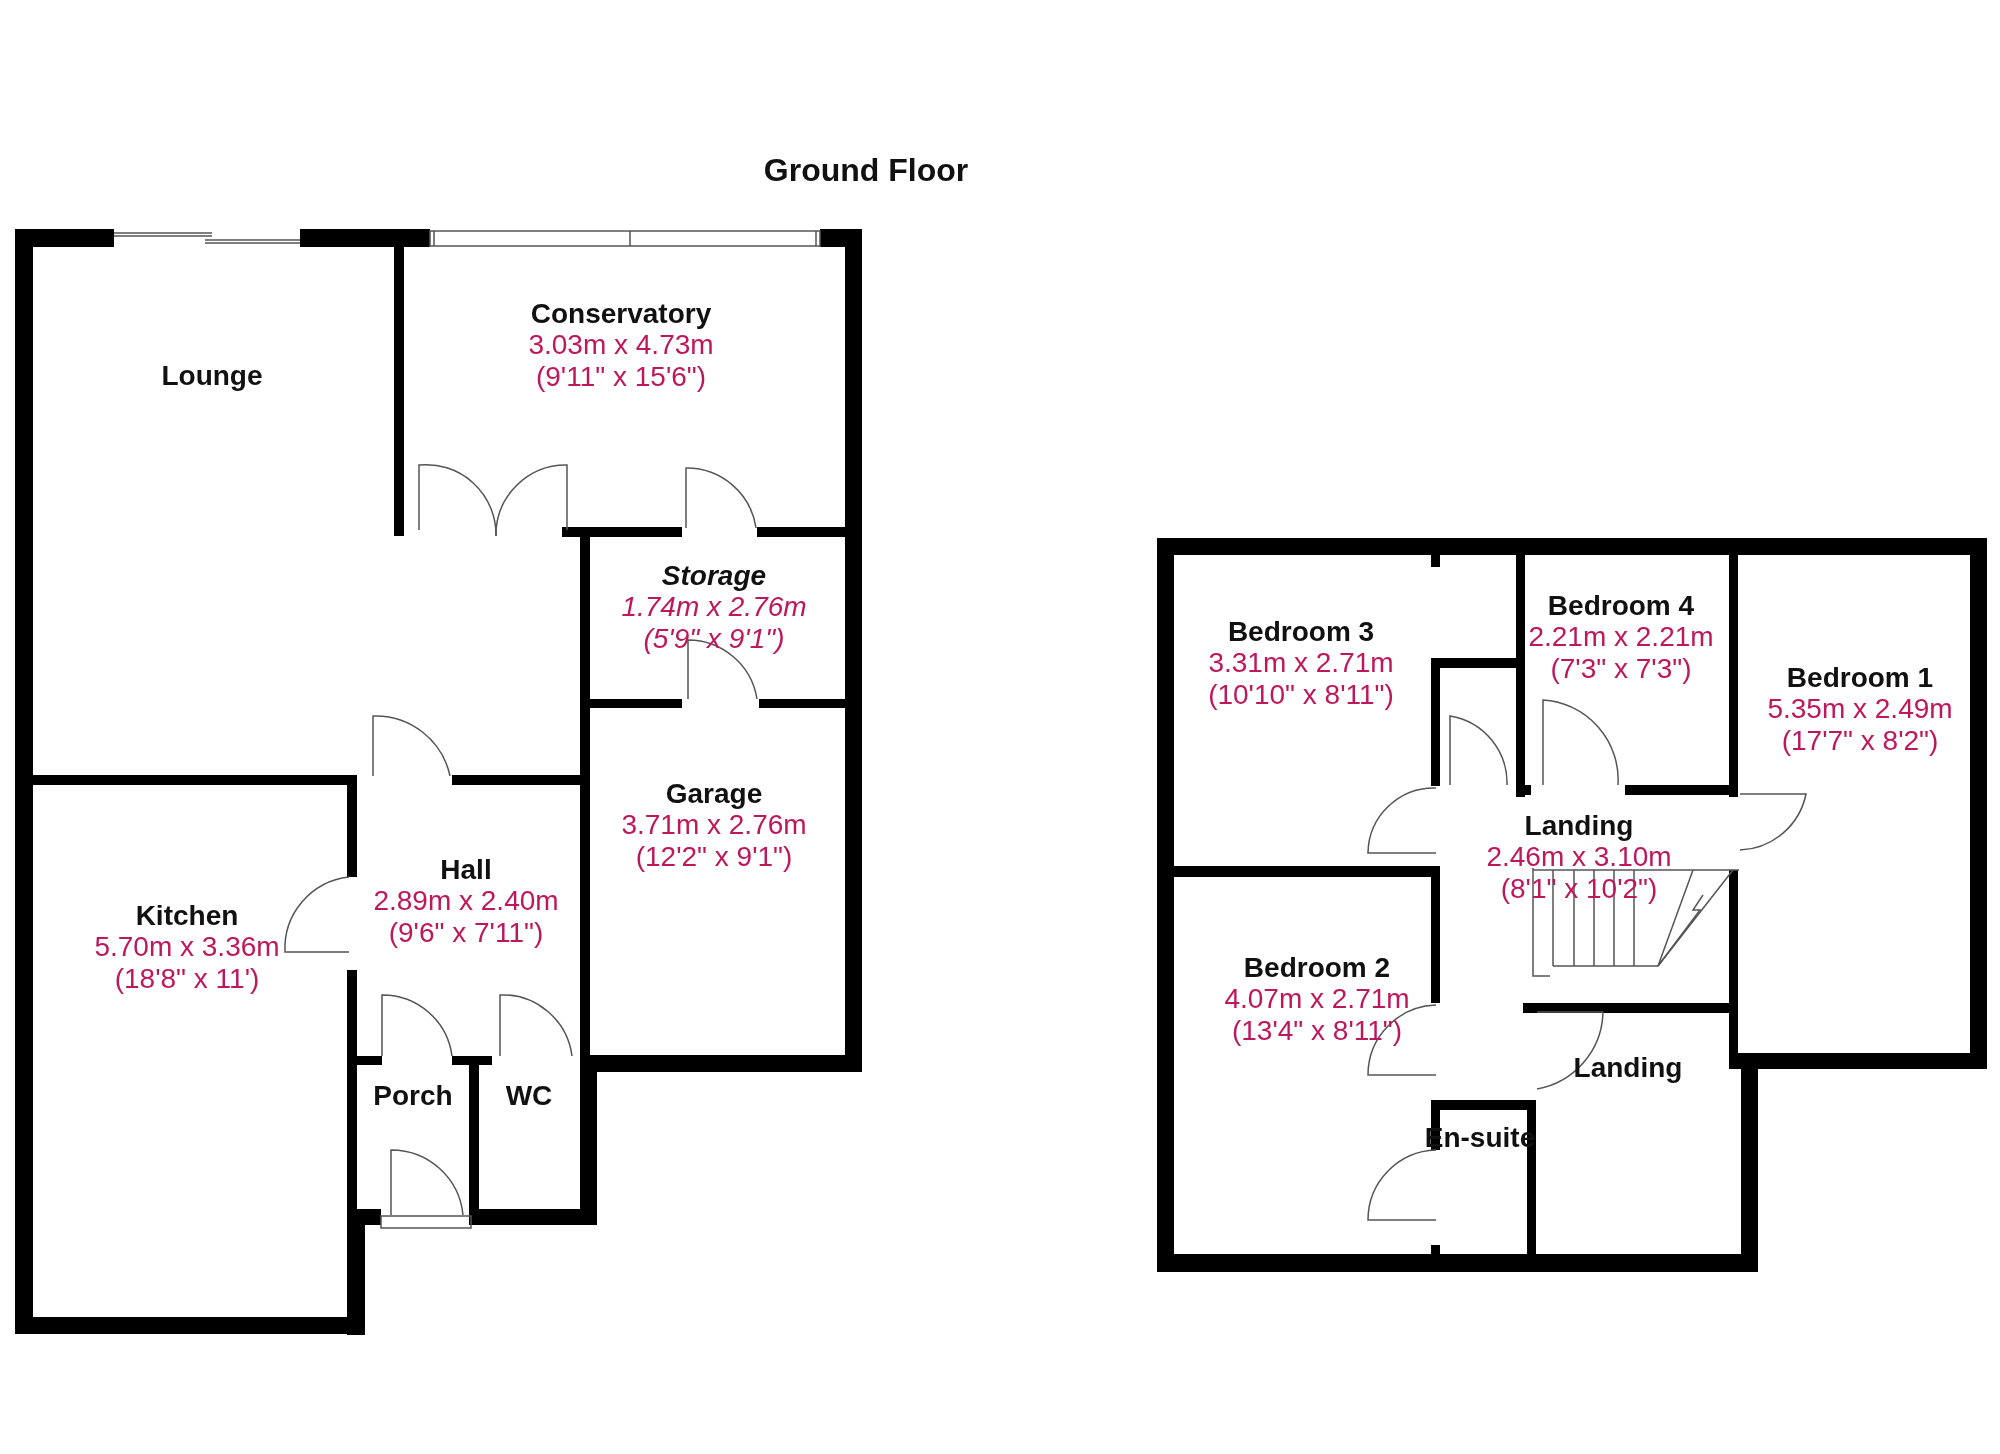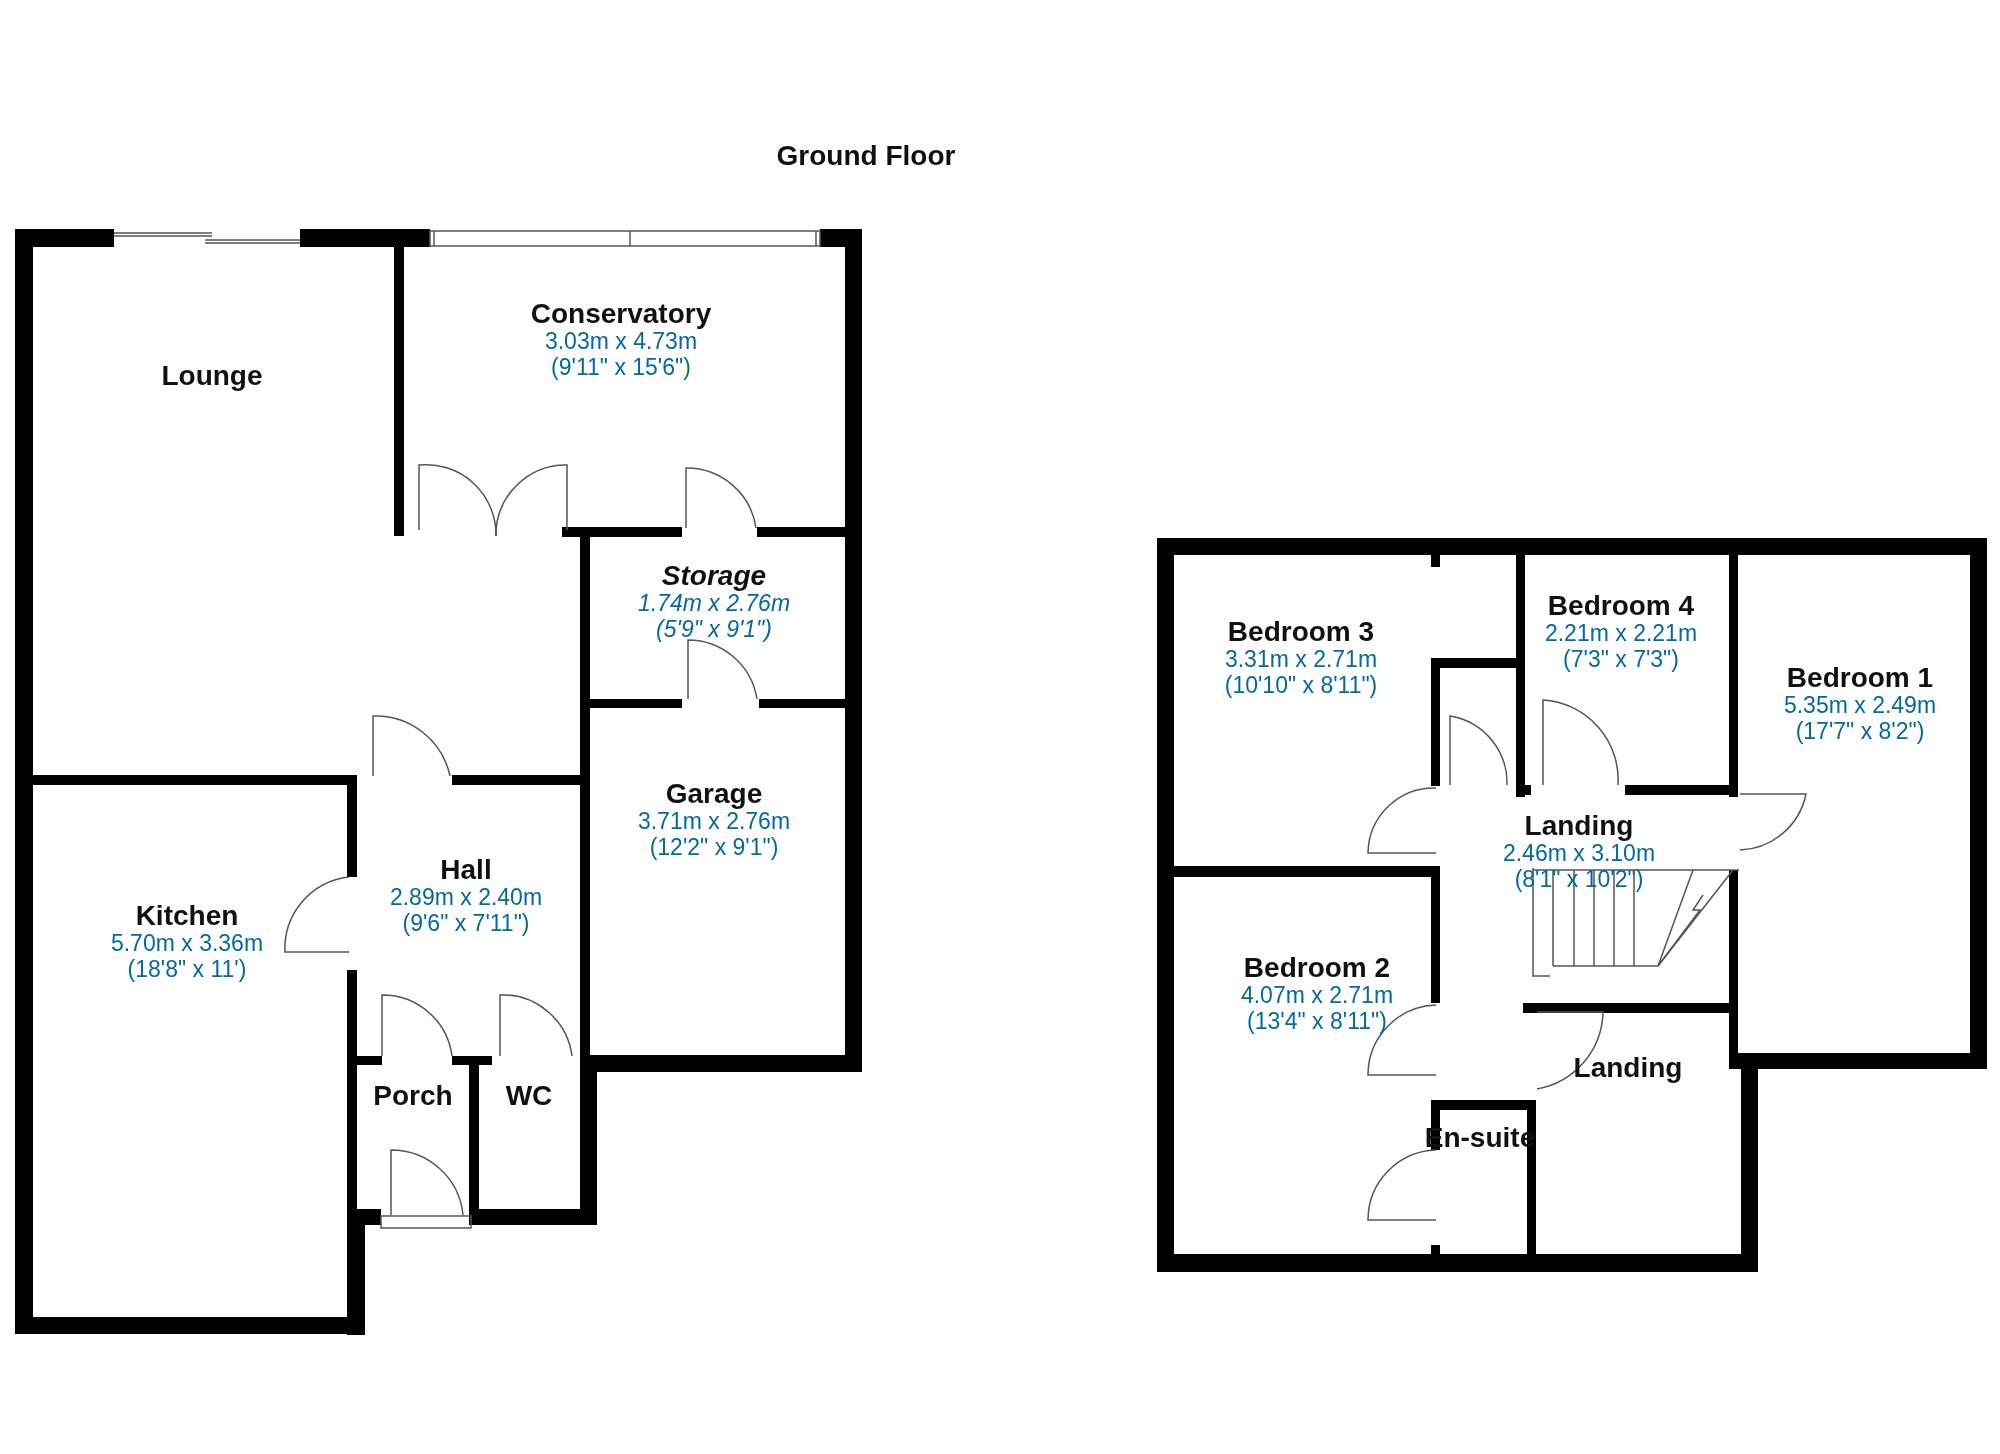--- a/index.html
+++ b/index.html
@@ -1,21 +1,21 @@
 <!DOCTYPE html>
 <html><head>
 <meta charset="utf-8">
 <style>
   html, body { margin:0; padding:0; background:#ffffff; }
   body { width:2000px; height:1454px; position:relative; overflow:hidden; font-family:"Liberation Sans", sans-serif; color:#111; }
   .w { position:absolute; background:#000; }
-  .title { position:absolute; left:0; width:1732px; top:140px; text-align:center; font-weight:bold; font-size:28px; }
+  .title { position:absolute; left:0; width:1732px; top:152px; text-align:center; font-weight:bold; font-size:32px; }
   .room { position:absolute; text-align:center; line-height:1.12; transform:translateX(-50%); white-space:nowrap; }
   .room .name { font-weight:bold; font-size:28px; display:block; }
-  .room .dim { font-size:23px; display:block; color:#0369a1; }
+  .room .dim { font-size:28px; display:block; color:#be185d; }
   svg.over { position:absolute; left:0; top:0; }
 </style>
 </head>
 <body>
 
 <div class="title">Ground Floor</div>
 
 <div>
 
   <div class="w" style="left:15px;top:229px;width:99px;height:18px;"></div>

